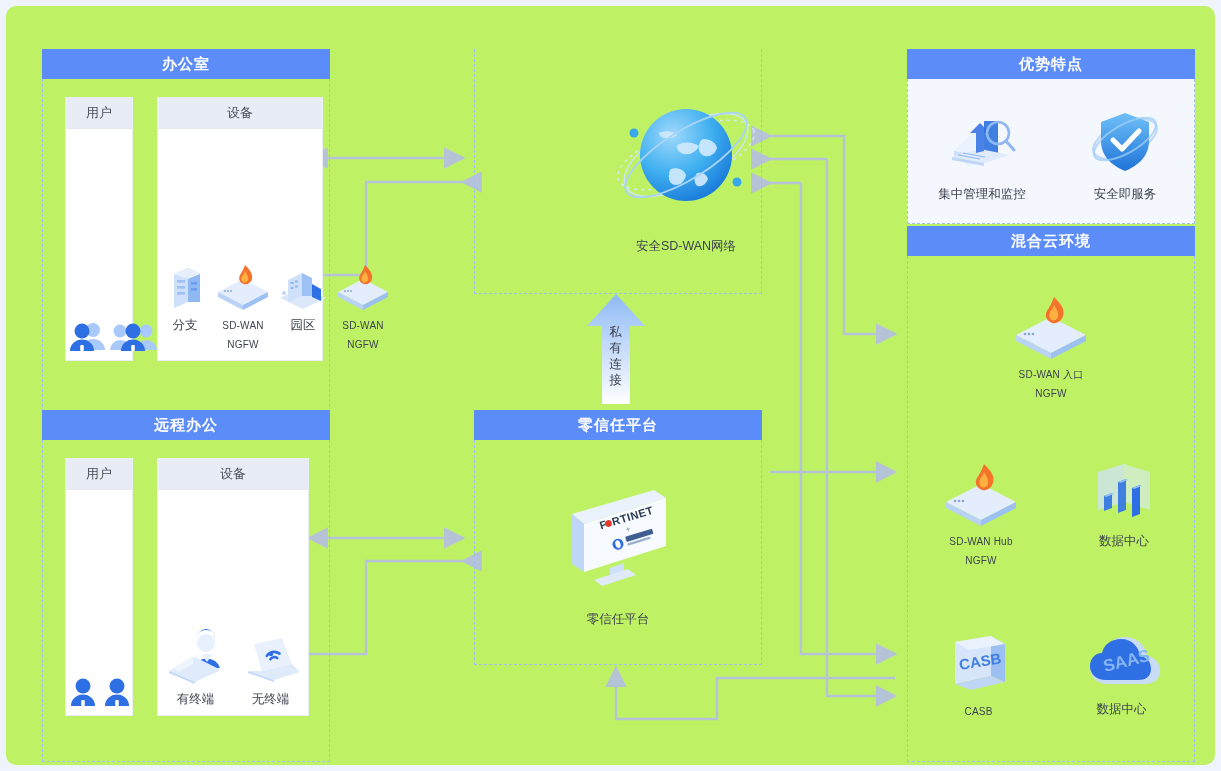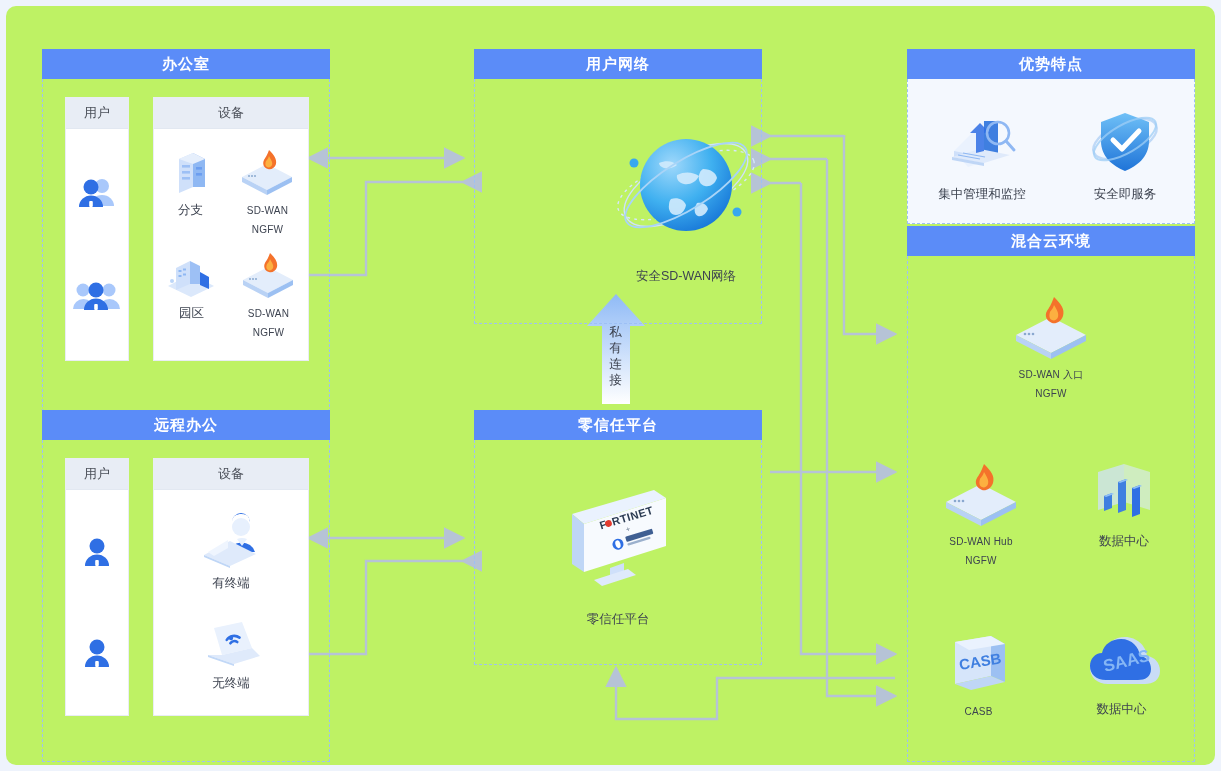--- a/index.html
+++ b/index.html
@@ -45,23 +45,23 @@
   }
   .subcol-head{
     background:#e8edf5;
     color:#4a4f58;
     font-size:13px;
     text-align:center;
     height:30px;line-height:30px;
     border-bottom:1px solid #e2e8f1;
   }
   .subcol-body{
-    flex:1;display:flex;flex-direction:column;
-    align-items:center;justify-content:space-around;
-    padding:12px 0;
+    flex:1;display:flex;
+    align-items:flex-end;justify-content:space-around;
+    padding:6px 0;
   }
   .dev-row{display:flex;justify-content:space-around;width:100%;}
 
   
   .item{display:flex;flex-direction:column;align-items:center;}
   .cap{
     font-size:12.5px;color:#3d4350;
     text-align:center;line-height:19px;
     margin-top:6px;white-space:pre-line;
   }
@@ -280,21 +280,20 @@
               <div class="cap">无终端</div>
             </div>
           </div>
         </div>
 
       </div>
     </div>
   </div>
 
   <div class="panel" style="left:468px;top:43px;width:288px;">
-    <div class="panel-head">用户网络</div>
     <div class="panel-body" style="height:245px;display:flex;align-items:center;justify-content:flex-end;">
       <div class="item">
         <svg class="ico" width="150" height="140" viewBox="0 0 150 140">
           <ellipse cx="75" cy="68" rx="68" ry="30" fill="none" stroke="#cfe2fa" stroke-width="1.4" transform="rotate(-28 75 68)"></ellipse>
           <ellipse cx="75" cy="68" rx="72" ry="26" fill="none" stroke="#d7e8fb" stroke-width="1.4" stroke-dasharray="3 4" transform="rotate(-20 75 68)"></ellipse>
           <defs>
             <radialGradient id="gl" cx="35%" cy="28%" r="78%">
               <stop offset="0%" stop-color="#9fd8fb"></stop>
               <stop offset="55%" stop-color="#3fb0f0"></stop>
               <stop offset="100%" stop-color="#1878d8"></stop>

